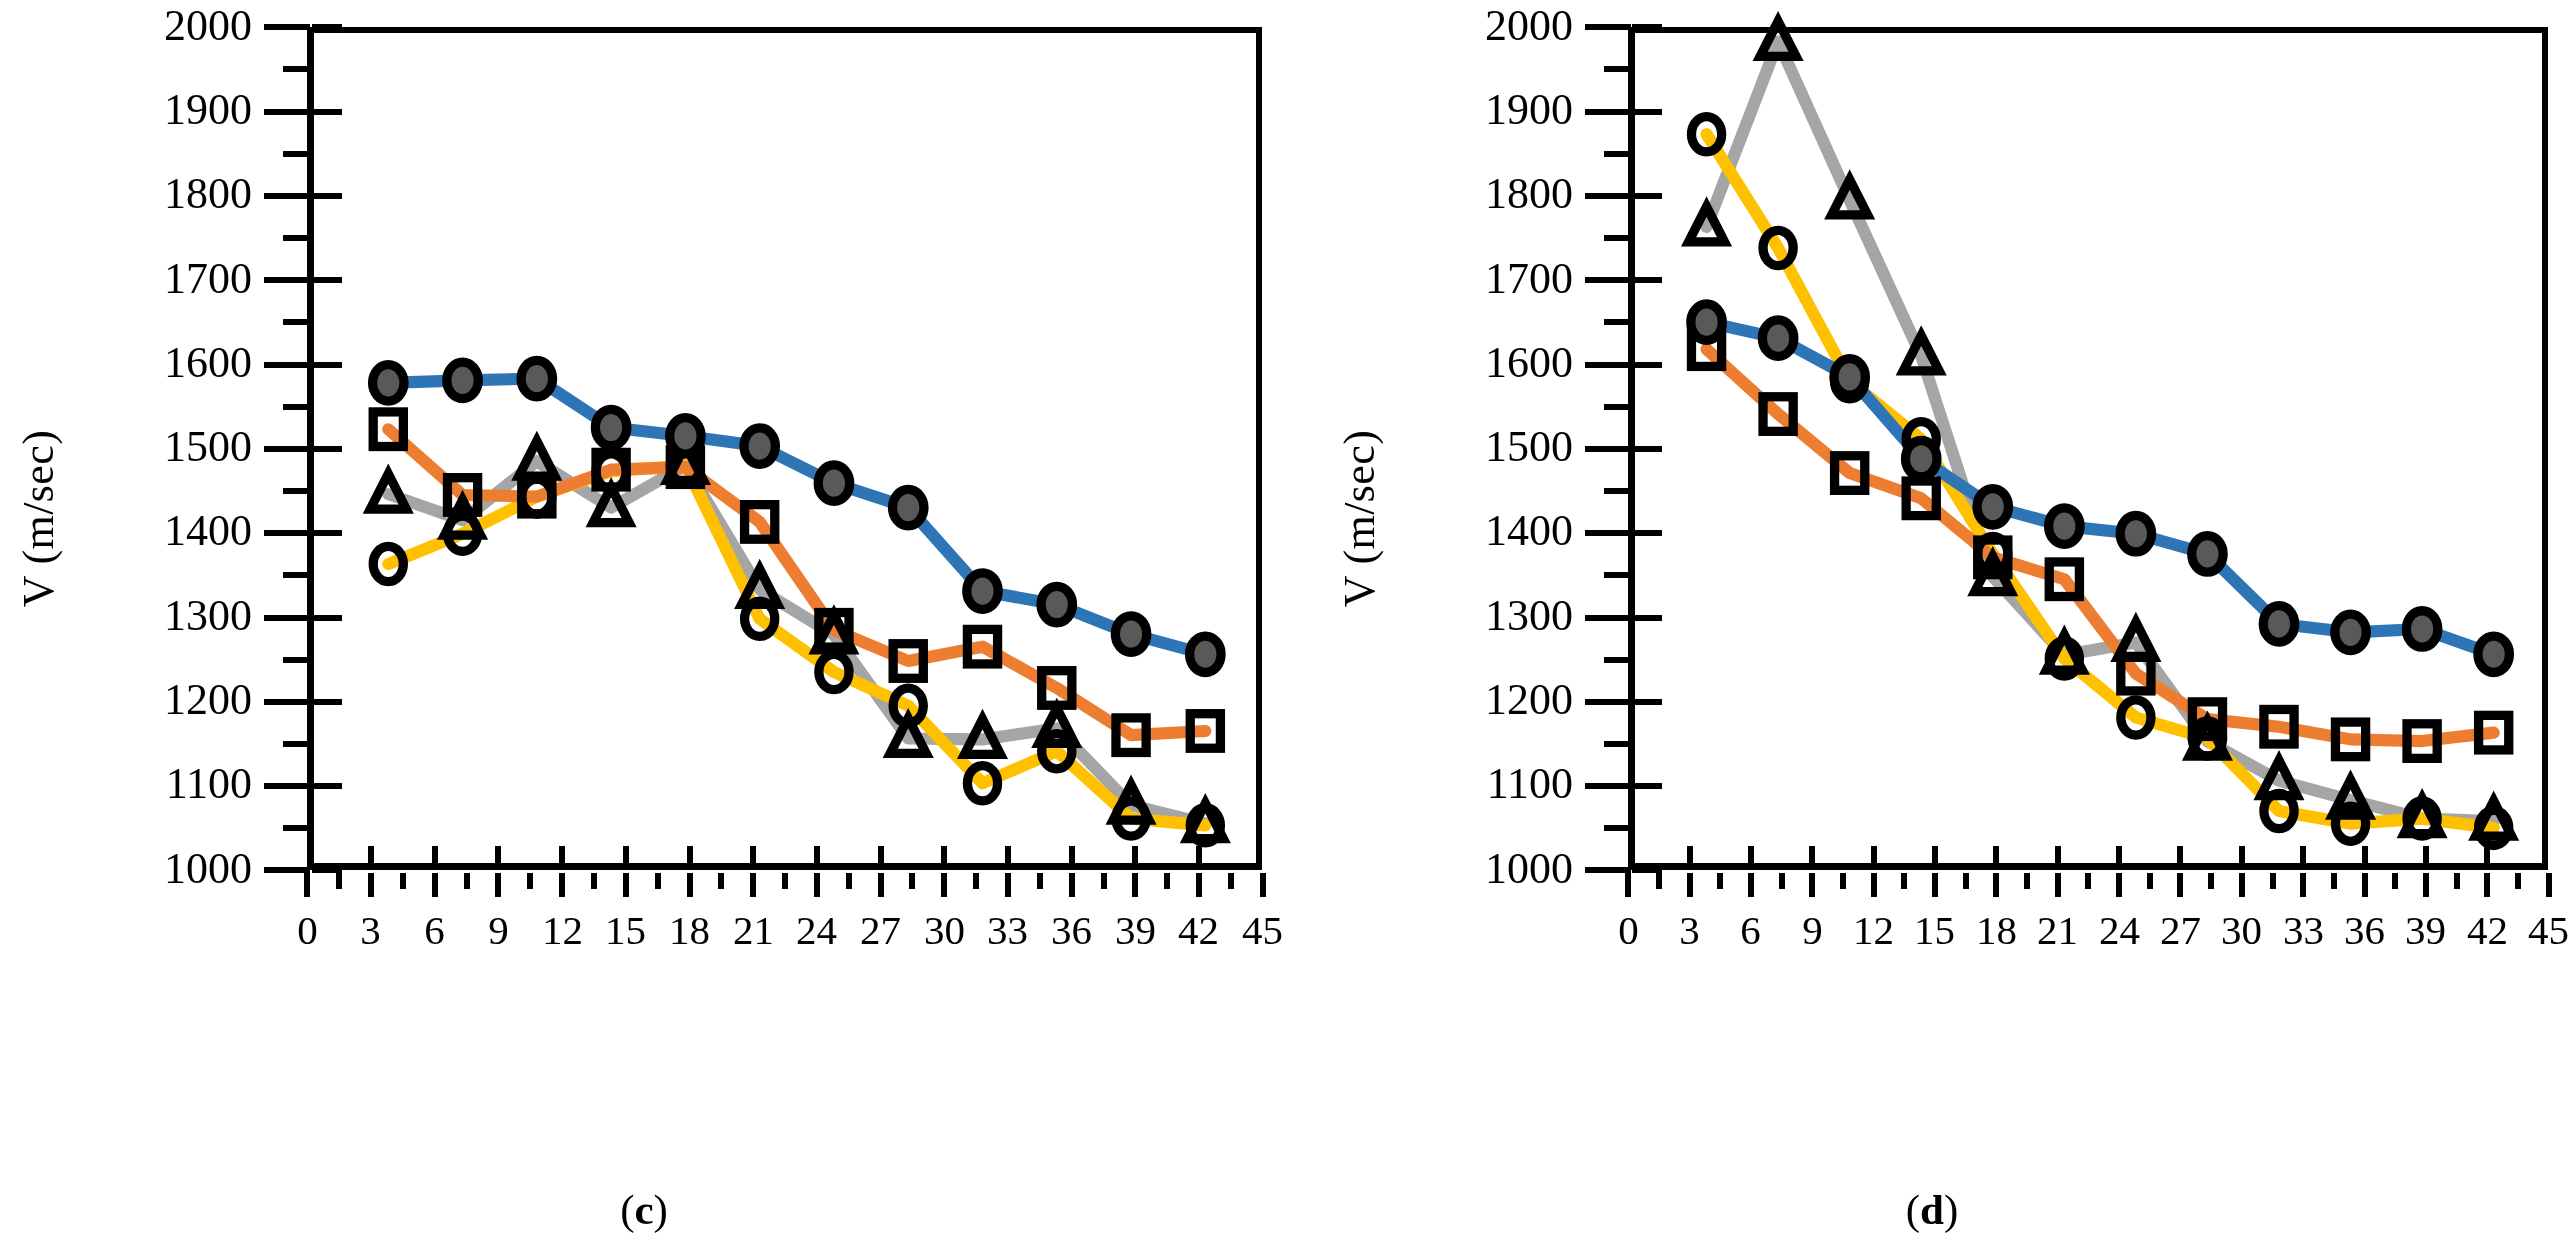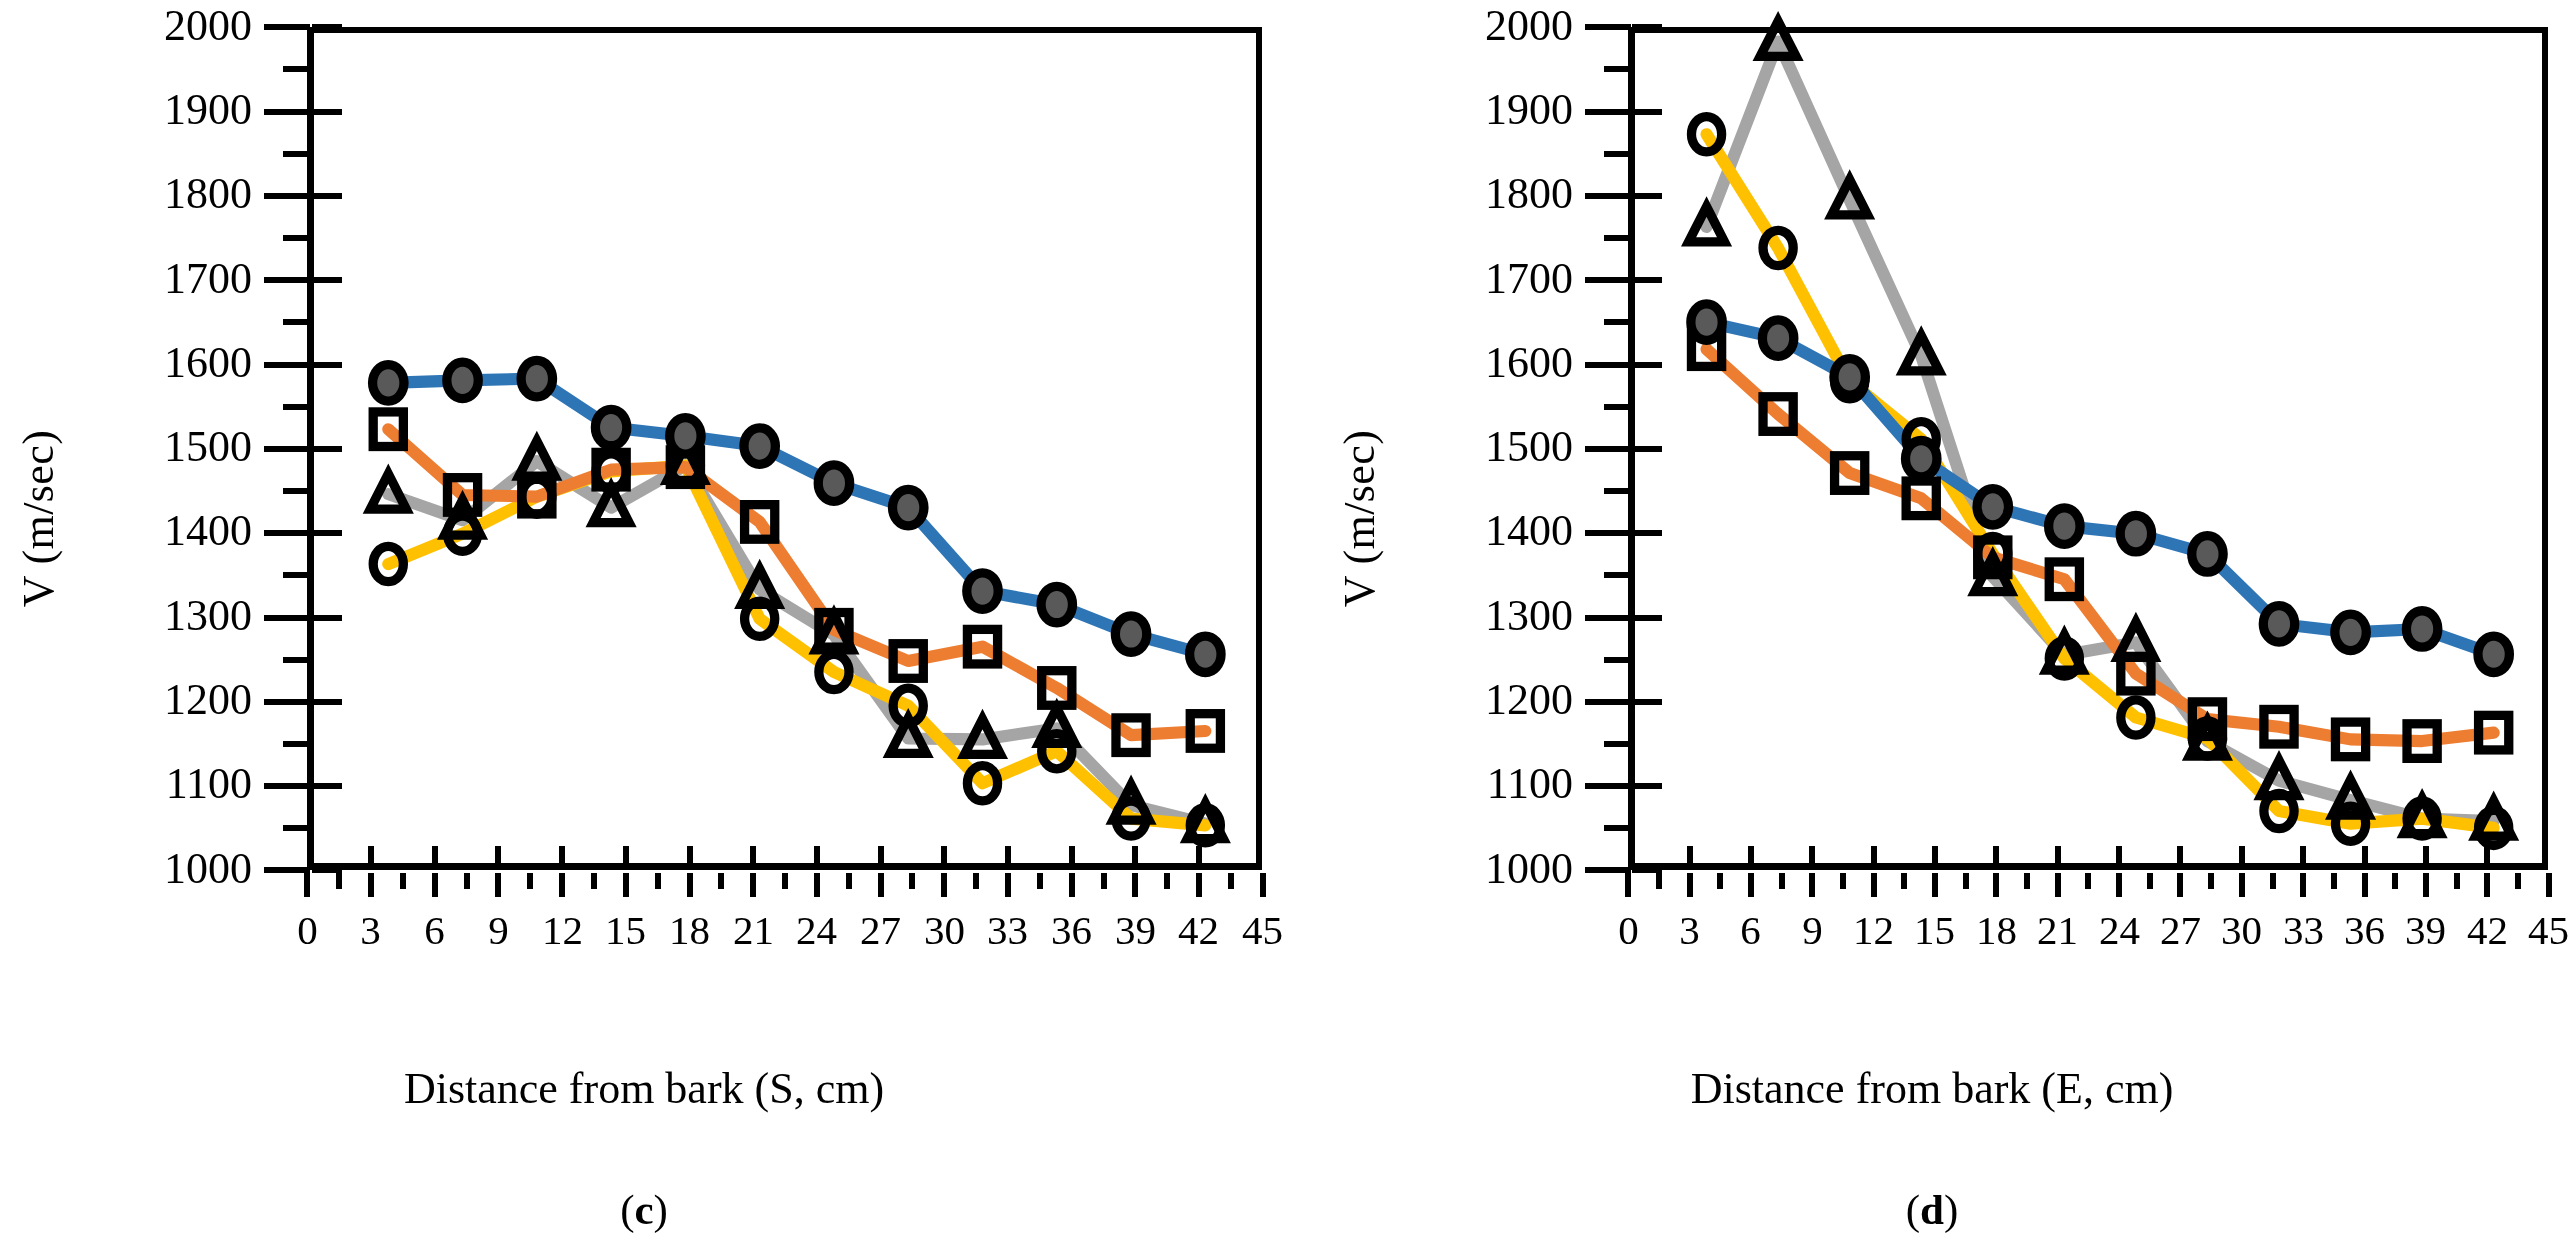--- a/index.html
+++ b/index.html
@@ -262,21 +262,20 @@
         <div class="xtick" style="height: 21.4px; left: 687px; top: 846px;"></div>
         <div class="xtick" style="height: 21.4px; left: 750px; top: 846px;"></div>
         <div class="xtick" style="height: 21.4px; left: 814px; top: 846px;"></div>
         <div class="xtick" style="height: 21.4px; left: 878px; top: 846px;"></div>
         <div class="xtick" style="height: 21.4px; left: 941px; top: 846px;"></div>
         <div class="xtick" style="height: 21.4px; left: 1005px; top: 846px;"></div>
         <div class="xtick" style="height: 21.4px; left: 1069px; top: 846px;"></div>
         <div class="xtick" style="height: 21.4px; left: 1132px; top: 846px;"></div>
         <div class="xtick" style="height: 21.4px; left: 1196px; top: 846px;"></div>
       </div>
-    <div class="xaxis-title" id="xtitle-c" style="top: 1063px; left: 0px;">Distance from bark (S, cm)</div>
     <div class="panel-label" id="plabel-c" style="top: 1185px; left: 0px;">(<b>c</b>)</div>
   </div>
 
   <div class="panel right">
     <div class="ylabel">V (m/sec)</div>
     <div class="plot" id="plot-d" style="left: 340px; top: 27px; width: 920px; height: 843px;">
       <div class="plot-inner" id="inner-d">
         <svg class="series" id="svg-d" width="920" height="843" viewBox="0 0 1288 1180">
             <path d="M100.18 271.40 L200.36 11.80 L300.53 233.64 L400.71 451.94 L500.89 761.10 L601.07 870.84 L701.24 853.14 L801.42 991.20 L901.60 1046.66 L1001.78 1073.80 L1101.96 1099.76 L1202.13 1103.30" fill="none" stroke="#A5A5A5" stroke-width="17" stroke-linejoin="round" stroke-linecap="round"></path>
             <path d="M100.18 141.60 L200.36 300.90 L300.53 487.34 L400.71 568.76 L500.89 729.24 L601.07 875.56 L701.24 958.16 L801.42 987.66 L901.60 1089.14 L1001.78 1106.84 L1101.96 1099.76 L1202.13 1112.74" fill="none" stroke="#FFC000" stroke-width="17" stroke-linejoin="round" stroke-linecap="round"></path>
@@ -432,18 +431,17 @@
         <div class="xtick" style="height: 21.4px; left: 705px; top: 846px;"></div>
         <div class="xtick" style="height: 21.4px; left: 767px; top: 846px;"></div>
         <div class="xtick" style="height: 21.4px; left: 828px; top: 846px;"></div>
         <div class="xtick" style="height: 21.4px; left: 889px; top: 846px;"></div>
         <div class="xtick" style="height: 21.4px; left: 951px; top: 846px;"></div>
         <div class="xtick" style="height: 21.4px; left: 1012px; top: 846px;"></div>
         <div class="xtick" style="height: 21.4px; left: 1074px; top: 846px;"></div>
         <div class="xtick" style="height: 21.4px; left: 1135px; top: 846px;"></div>
         <div class="xtick" style="height: 21.4px; left: 1196px; top: 846px;"></div>
       </div>
-    <div class="xaxis-title" id="xtitle-d" style="top: 1063px; left: 0px;">Distance from bark (E, cm)</div>
     <div class="panel-label" id="plabel-d" style="top: 1185px; left: 0px;">(<b>d</b>)</div>
   </div>
 
 </div>
 
 
 </body></html>

